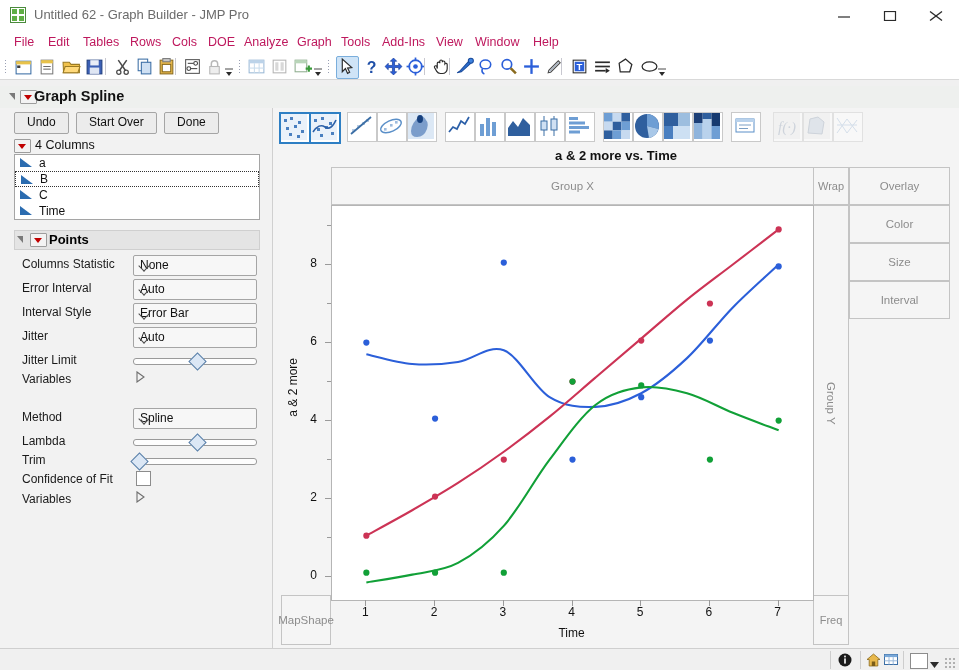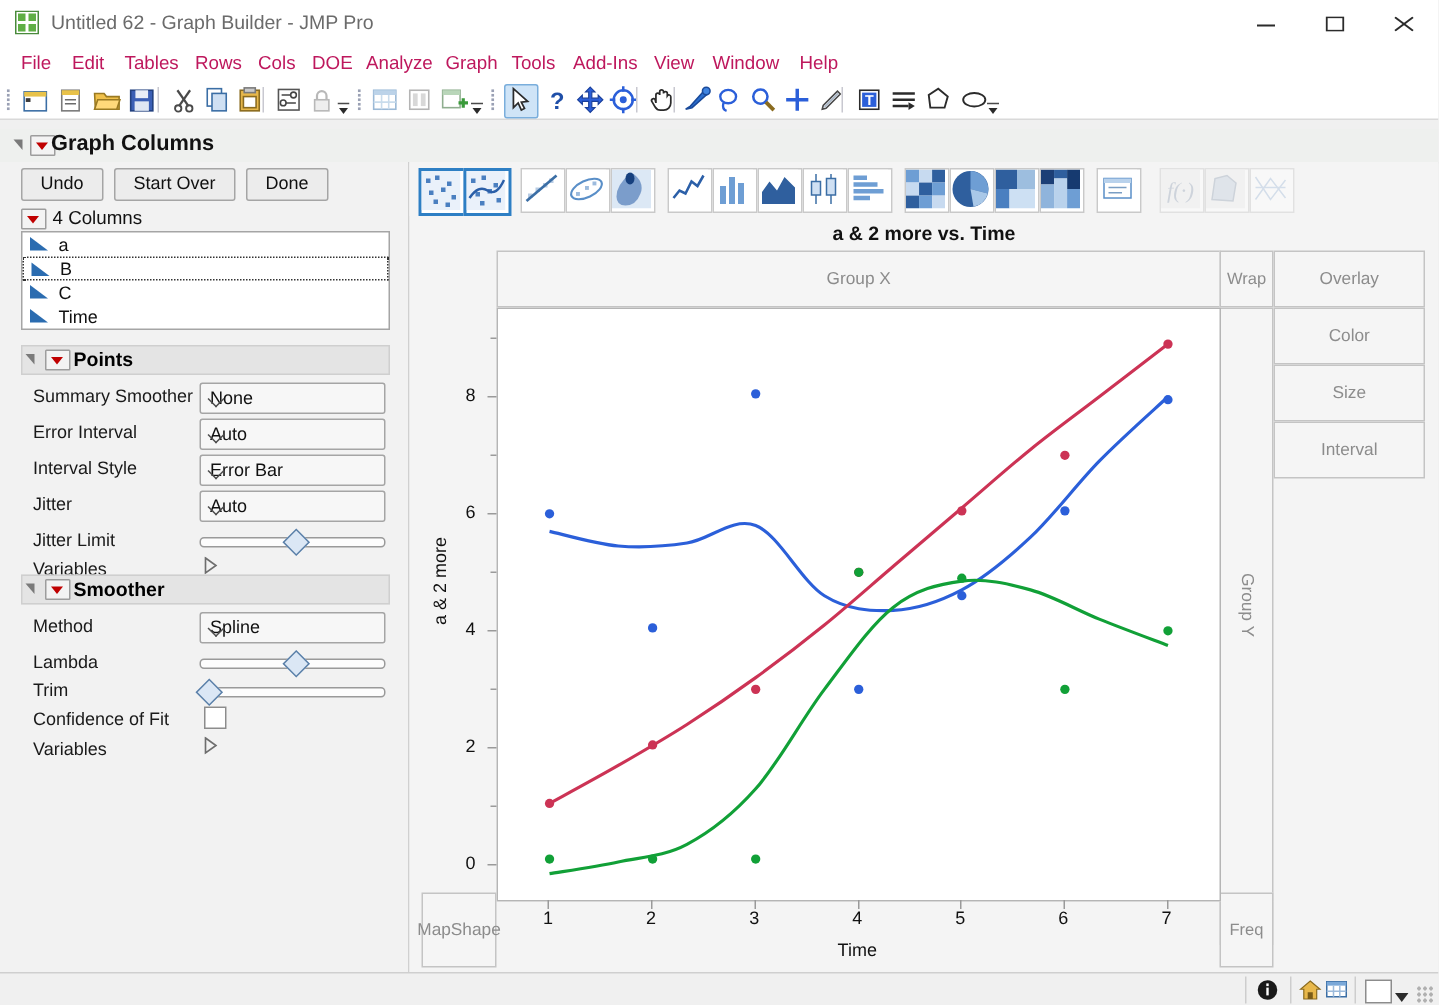--- a/index.html
+++ b/index.html
@@ -291,21 +291,21 @@
       <div class="tb-sep" style="left: 105px;"></div>
       <div class="tb-sep" style="left: 175px;"></div>
       <div class="tb-sep" style="left: 424px;"></div>
       <div class="tb-sep" style="left: 449px;"></div>
       <div class="tb-sep" style="left: 561px;"></div>
     </div>
 
   <div class="gb-header">
     <div class="discl" style="position:absolute;left:9px;top:7px;"></div>
     <span class="redtri" style="position:absolute;left:20px;top:4px;"></span>
-    <div class="gb-title">Graph Columns</div>
+    <div class="gb-title">Graph Spline</div>
   </div>
 
   <div class="edge-left"></div>
   <div class="edge-blue"></div>
 
   <div class="leftpanel">
 
     <div class="btnrow">
       <span class="gbtn">Undo</span>
       <span class="gbtn">Start Over</span>
@@ -323,21 +323,21 @@
         <div class="colrow"><span class="coltri"></span><span>Time</span></div>
       </div>
 
     <div class="sec-bar" style="top:122px;">
       <div class="discl sec-tri"></div>
       <span class="redtri" style="position:absolute;left:15px;top:2px;"></span>
       <div class="sec-label" style="left:34px;">Points</div>
     </div>
 
     <div id="points-controls">
-        <div class="ctl-label" style="top: 149px;">Summary Smoother</div>
+        <div class="ctl-label" style="top: 149px;">Columns Statistic</div>
         <div class="combo" style="top: 147px;">
           <span>None</span>
           <span class="chev"></span>
         </div>
         <div class="ctl-label" style="top: 173px;">Error Interval</div>
         <div class="combo" style="top: 171px;">
           <span>Auto</span>
           <span class="chev"></span>
         </div>
         <div class="ctl-label" style="top: 197px;">Interval Style</div>
@@ -354,25 +354,20 @@
         <div class="slider" style="left: 133px; top: 247px; width: 122px;">
           <div class="track"></div>
           <div class="knob" style="left:57.72px;"></div>
         </div>
         <div class="ctl-label" style="top: 264px;">Variables</div>
         <div style="position: absolute; left: 136px; top: 263px;"><svg width="9" height="12">
             <polygon points="1,1 8,6 1,11" fill="none" stroke="#6e6e6e" stroke-width="1.1"></polygon>
           </svg></div>
       </div>
 
-    <div class="sec-bar" style="top:275px;">
-      <div class="discl sec-tri"></div>
-      <span class="redtri" style="position:absolute;left:15px;top:2px;"></span>
-      <div class="sec-label" style="left:34px;">Smoother</div>
-    </div>
 
     <div id="smoother-controls">
         <div class="ctl-label" style="top: 302px;">Method</div>
         <div class="combo" style="top: 300px;">
           <span>Spline</span>
           <span class="chev"></span>
         </div>
         <div class="ctl-label" style="top: 326px;">Lambda</div>
         <div class="slider" style="left: 133px; top: 328px; width: 122px;">
           <div class="track"></div>

